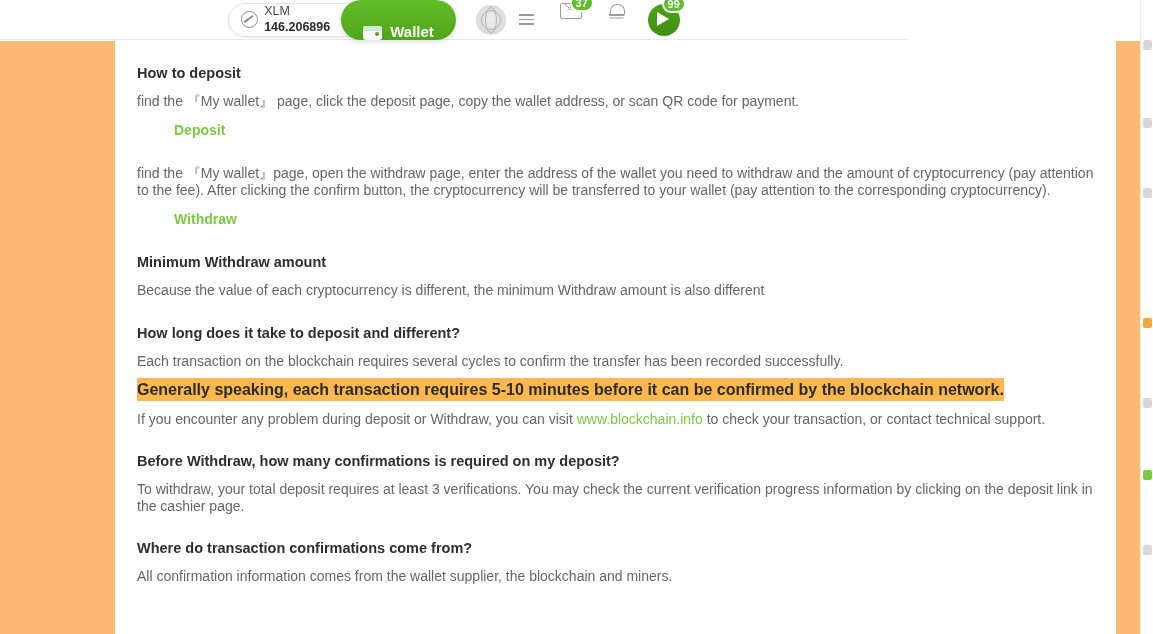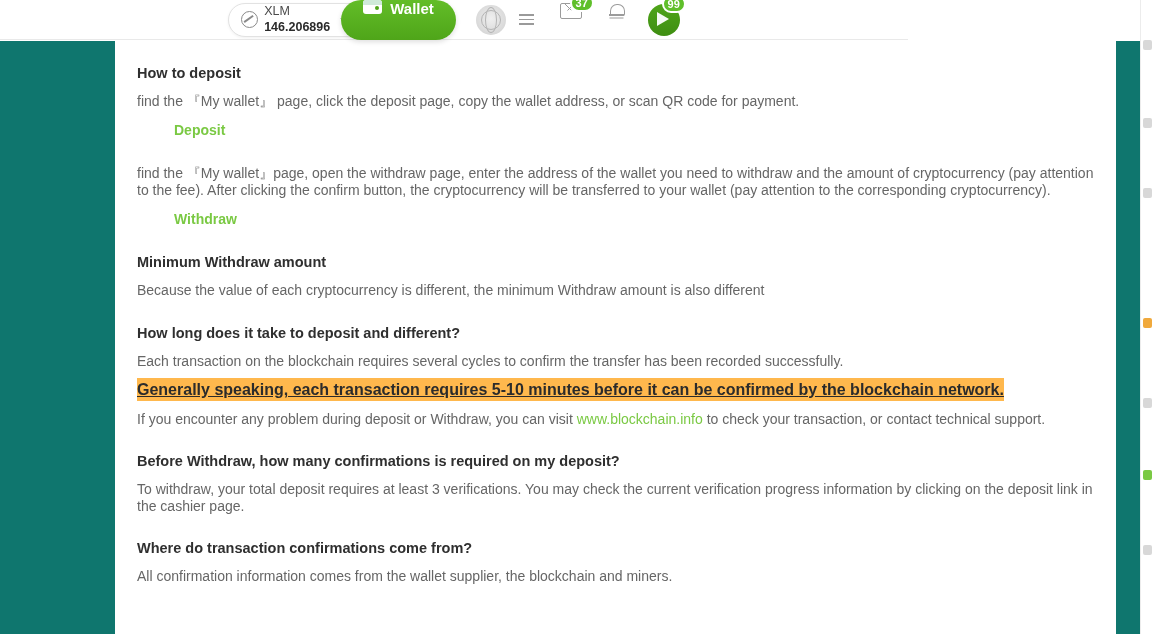--- a/index.html
+++ b/index.html
@@ -89,21 +89,21 @@
     top: 50%;
     width: 7px; height: 7px;
     border-right: 1.6px solid #9a9a9a;
     border-bottom: 1.6px solid #9a9a9a;
     transform: translateY(-70%) rotate(45deg);
   }
 
   
   .wallet-btn {
     display: flex;
-    align-items: flex-start;
+    align-items: flex-end;
     gap: 8px;
     background: #58b220;
     background: linear-gradient(180deg,#63bd28 0%, #4fa519 100%);
     color: #ffffff;
     border: none;
     border-radius: 20px;
     height: 40px;
     padding: 0 22px;
     font-size: 15px;
     font-weight: 700;
@@ -258,21 +258,21 @@
     border-bottom: 7px solid transparent;
     opacity: .95;
   }
 
   
   .page {
     position: absolute;
     top: 41px; left: 0;
     width: 1141px;
     bottom: 0;
-    background: #0f766e;
+    background: #fdba74;
     overflow: hidden;
   }
   .card {
     position: absolute;
     left: 115px;
     top: 0;
     width: 1001px;
     bottom: 0;
     background: #ffffff;
     box-sizing: border-box;
@@ -305,21 +305,20 @@
     color: #7ac943;
     font-weight: 400;
     text-decoration: none;
   }
   .hl {
     background: #ffb84d;
     color: #2b2b2b;
     font-weight: 700;
     display: inline;
     padding: 3px 0;
-    text-decoration: underline;
   }
   .hl-row { margin: 0 0 12px 0; }
 
   
   .right-strip {
     position: absolute;
     top: 0; right: 0;
     width: 12px;
     height: 634px;
     background: #ffffff;

